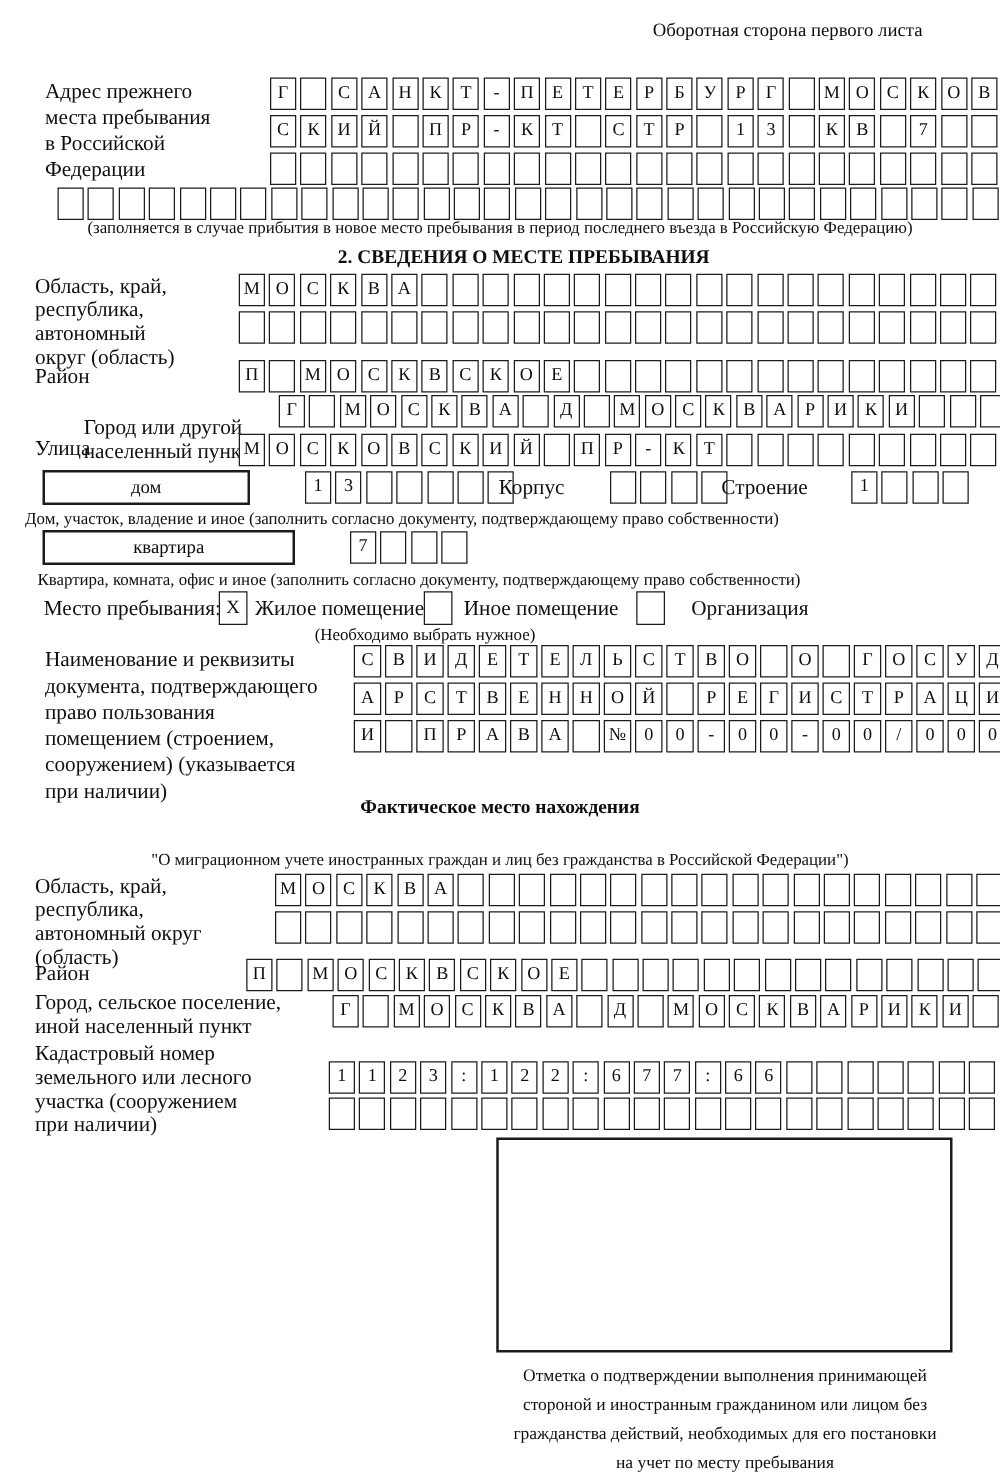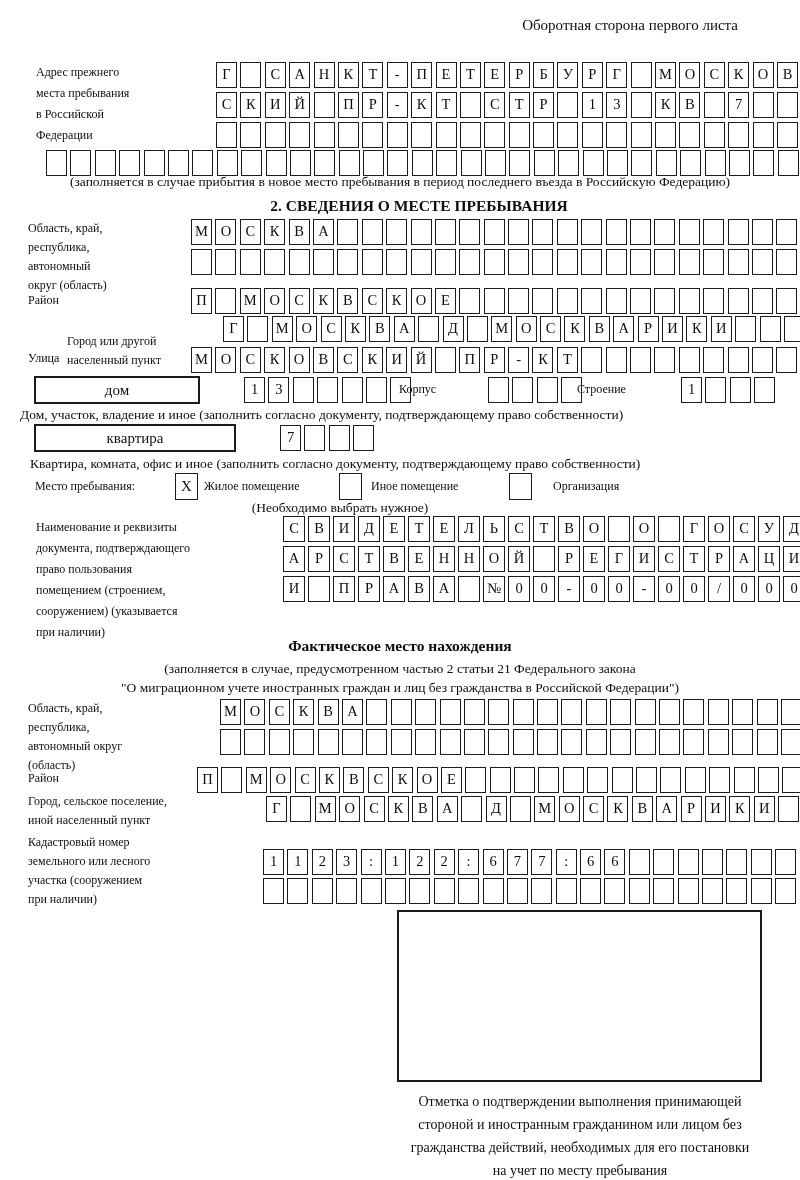--- a/index.html
+++ b/index.html
@@ -1,21 +1,21 @@
 <!DOCTYPE html>
 <html lang="ru"><head>
 <meta charset="utf-8">
 <style>
   html,body{margin:0;padding:0;background:#fff;}
   .page{
     position:relative;width:800px;height:1180px;background:#ffffff;color:#0e0e0e;
     font-family:"Liberation Serif","DejaVu Serif",serif;overflow:hidden;
   }
   .abs{position:absolute;}
-  .label{font-size:12px;line-height:19px;white-space:pre-line;}
+  .label{font-size:17px;line-height:19px;white-space:pre-line;}
   .label-lh21{line-height:21px;}
   .cellrow{position:absolute;white-space:nowrap;height:26px;margin-left:36px;}
   .cell{
     box-sizing:border-box;display:inline-block;width:21px;height:26px;
     border:1.5px solid #1c1c1c;margin-right:3.4px;text-align:center;
     font-size:14.5px;line-height:23px;vertical-align:top;background:#fff;
   }
   .wide .cell{width:22px;margin-right:3px;}
   .centered{left:0;width:100%;text-align:center;}
   .note{font-size:13.5px;}
@@ -92,21 +92,20 @@
 документа, подтверждающего
 право пользования
 помещением (строением,
 сооружением) (указывается
 при наличии)</div>
   <div class="cellrow wide" style="left:247px;top:516px;"><span class="cell">С</span><span class="cell">В</span><span class="cell">И</span><span class="cell">Д</span><span class="cell">Е</span><span class="cell">Т</span><span class="cell">Е</span><span class="cell">Л</span><span class="cell">Ь</span><span class="cell">С</span><span class="cell">Т</span><span class="cell">В</span><span class="cell">О</span><span class="cell">&nbsp;</span><span class="cell">О</span><span class="cell">&nbsp;</span><span class="cell">Г</span><span class="cell">О</span><span class="cell">С</span><span class="cell">У</span><span class="cell">Д</span></div>
   <div class="cellrow wide" style="left:247px;top:546px;"><span class="cell">А</span><span class="cell">Р</span><span class="cell">С</span><span class="cell">Т</span><span class="cell">В</span><span class="cell">Е</span><span class="cell">Н</span><span class="cell">Н</span><span class="cell">О</span><span class="cell">Й</span><span class="cell">&nbsp;</span><span class="cell">Р</span><span class="cell">Е</span><span class="cell">Г</span><span class="cell">И</span><span class="cell">С</span><span class="cell">Т</span><span class="cell">Р</span><span class="cell">А</span><span class="cell">Ц</span><span class="cell">И</span></div>
   <div class="cellrow wide" style="left:247px;top:576px;"><span class="cell">И</span><span class="cell">&nbsp;</span><span class="cell">П</span><span class="cell">Р</span><span class="cell">А</span><span class="cell">В</span><span class="cell">А</span><span class="cell">&nbsp;</span><span class="cell">№</span><span class="cell">0</span><span class="cell">0</span><span class="cell">-</span><span class="cell">0</span><span class="cell">0</span><span class="cell">-</span><span class="cell">0</span><span class="cell">0</span><span class="cell">/</span><span class="cell">0</span><span class="cell">0</span><span class="cell">0</span></div>
 
   <div class="abs title centered" style="top:637px;">Фактическое место нахождения</div>
-  <div class="abs note centered" style="top:661px;">(заполняется в случае, предусмотренном частью 2 статьи 21 Федерального закона</div>
   <div class="abs note centered" style="top:680px;">"О миграционном учете иностранных граждан и лиц без гражданства в Российской Федерации")</div>
 
   <div class="abs label" style="left:28px;top:699px;">Область, край,
 республика,
 автономный округ
 (область)</div>
   <div class="cellrow" style="left:184px;top:699px;"><span class="cell">М</span><span class="cell">О</span><span class="cell">С</span><span class="cell">К</span><span class="cell">В</span><span class="cell">А</span><span class="cell">&nbsp;</span><span class="cell">&nbsp;</span><span class="cell">&nbsp;</span><span class="cell">&nbsp;</span><span class="cell">&nbsp;</span><span class="cell">&nbsp;</span><span class="cell">&nbsp;</span><span class="cell">&nbsp;</span><span class="cell">&nbsp;</span><span class="cell">&nbsp;</span><span class="cell">&nbsp;</span><span class="cell">&nbsp;</span><span class="cell">&nbsp;</span><span class="cell">&nbsp;</span><span class="cell">&nbsp;</span><span class="cell">&nbsp;</span><span class="cell">&nbsp;</span><span class="cell">&nbsp;</span></div>
   <div class="cellrow" style="left:184px;top:729px;"><span class="cell">&nbsp;</span><span class="cell">&nbsp;</span><span class="cell">&nbsp;</span><span class="cell">&nbsp;</span><span class="cell">&nbsp;</span><span class="cell">&nbsp;</span><span class="cell">&nbsp;</span><span class="cell">&nbsp;</span><span class="cell">&nbsp;</span><span class="cell">&nbsp;</span><span class="cell">&nbsp;</span><span class="cell">&nbsp;</span><span class="cell">&nbsp;</span><span class="cell">&nbsp;</span><span class="cell">&nbsp;</span><span class="cell">&nbsp;</span><span class="cell">&nbsp;</span><span class="cell">&nbsp;</span><span class="cell">&nbsp;</span><span class="cell">&nbsp;</span><span class="cell">&nbsp;</span><span class="cell">&nbsp;</span><span class="cell">&nbsp;</span><span class="cell">&nbsp;</span></div>
 
   <div class="abs label" style="left:28px;top:769px;">Район</div>

